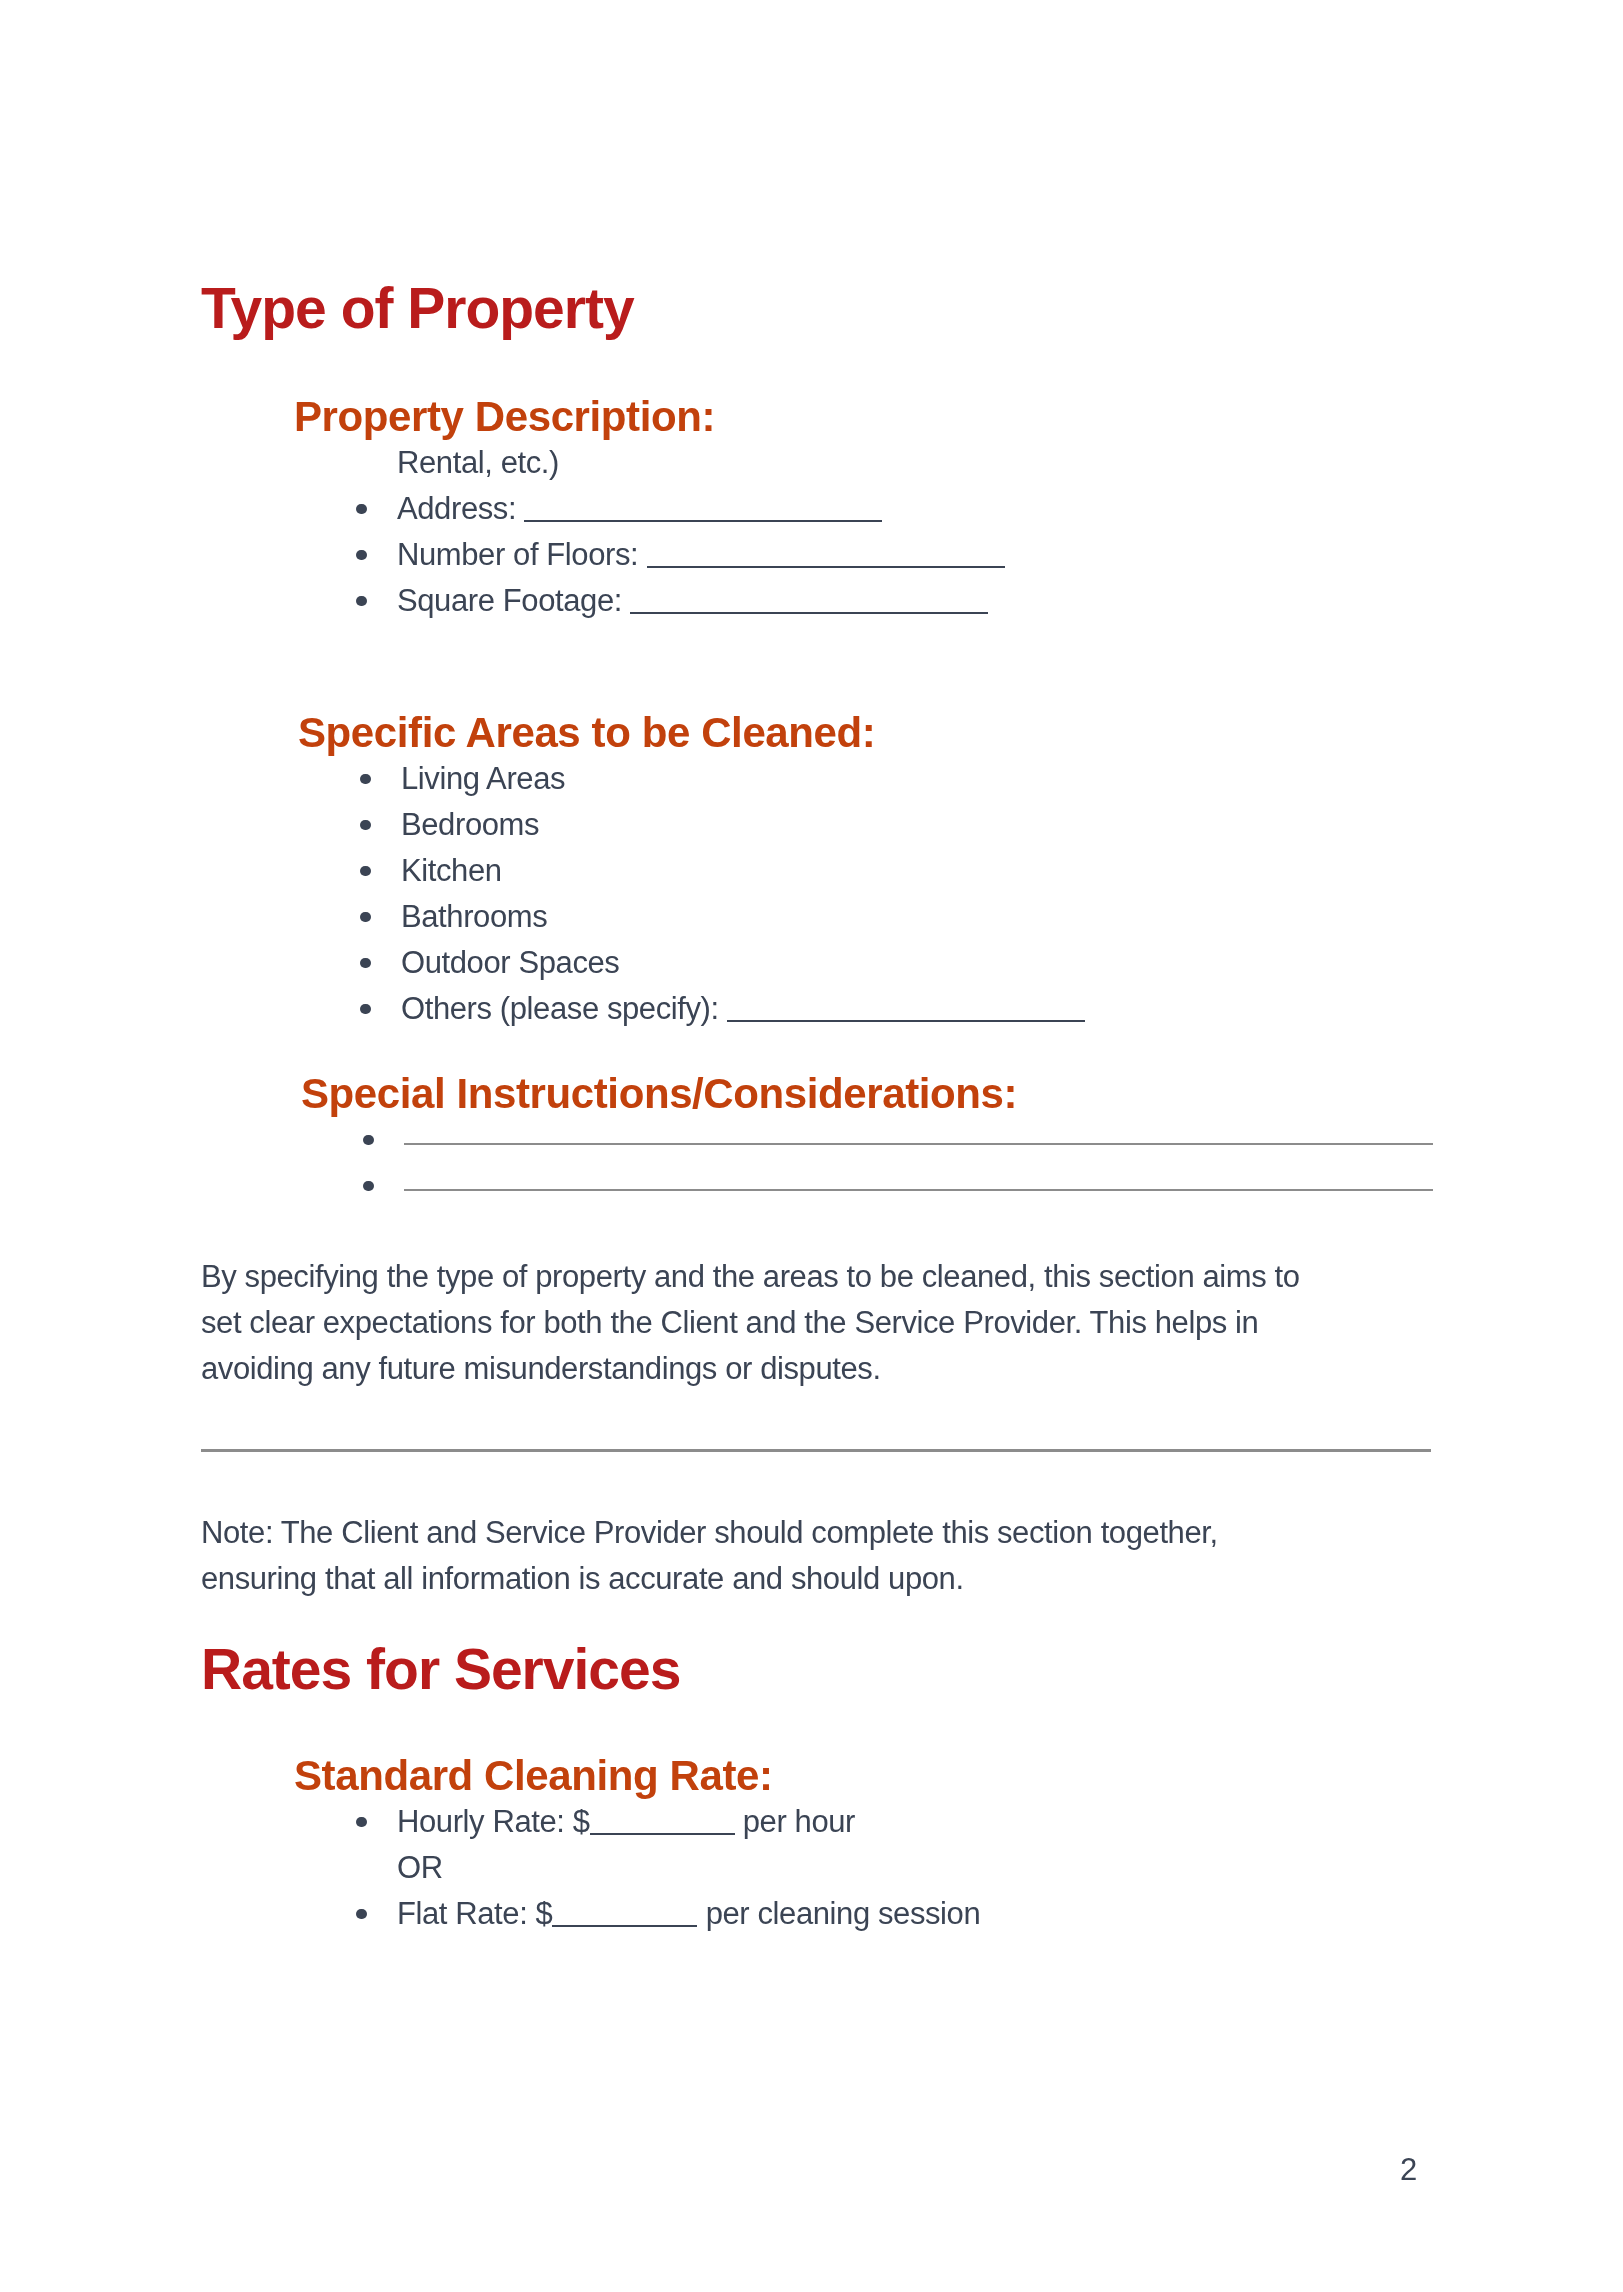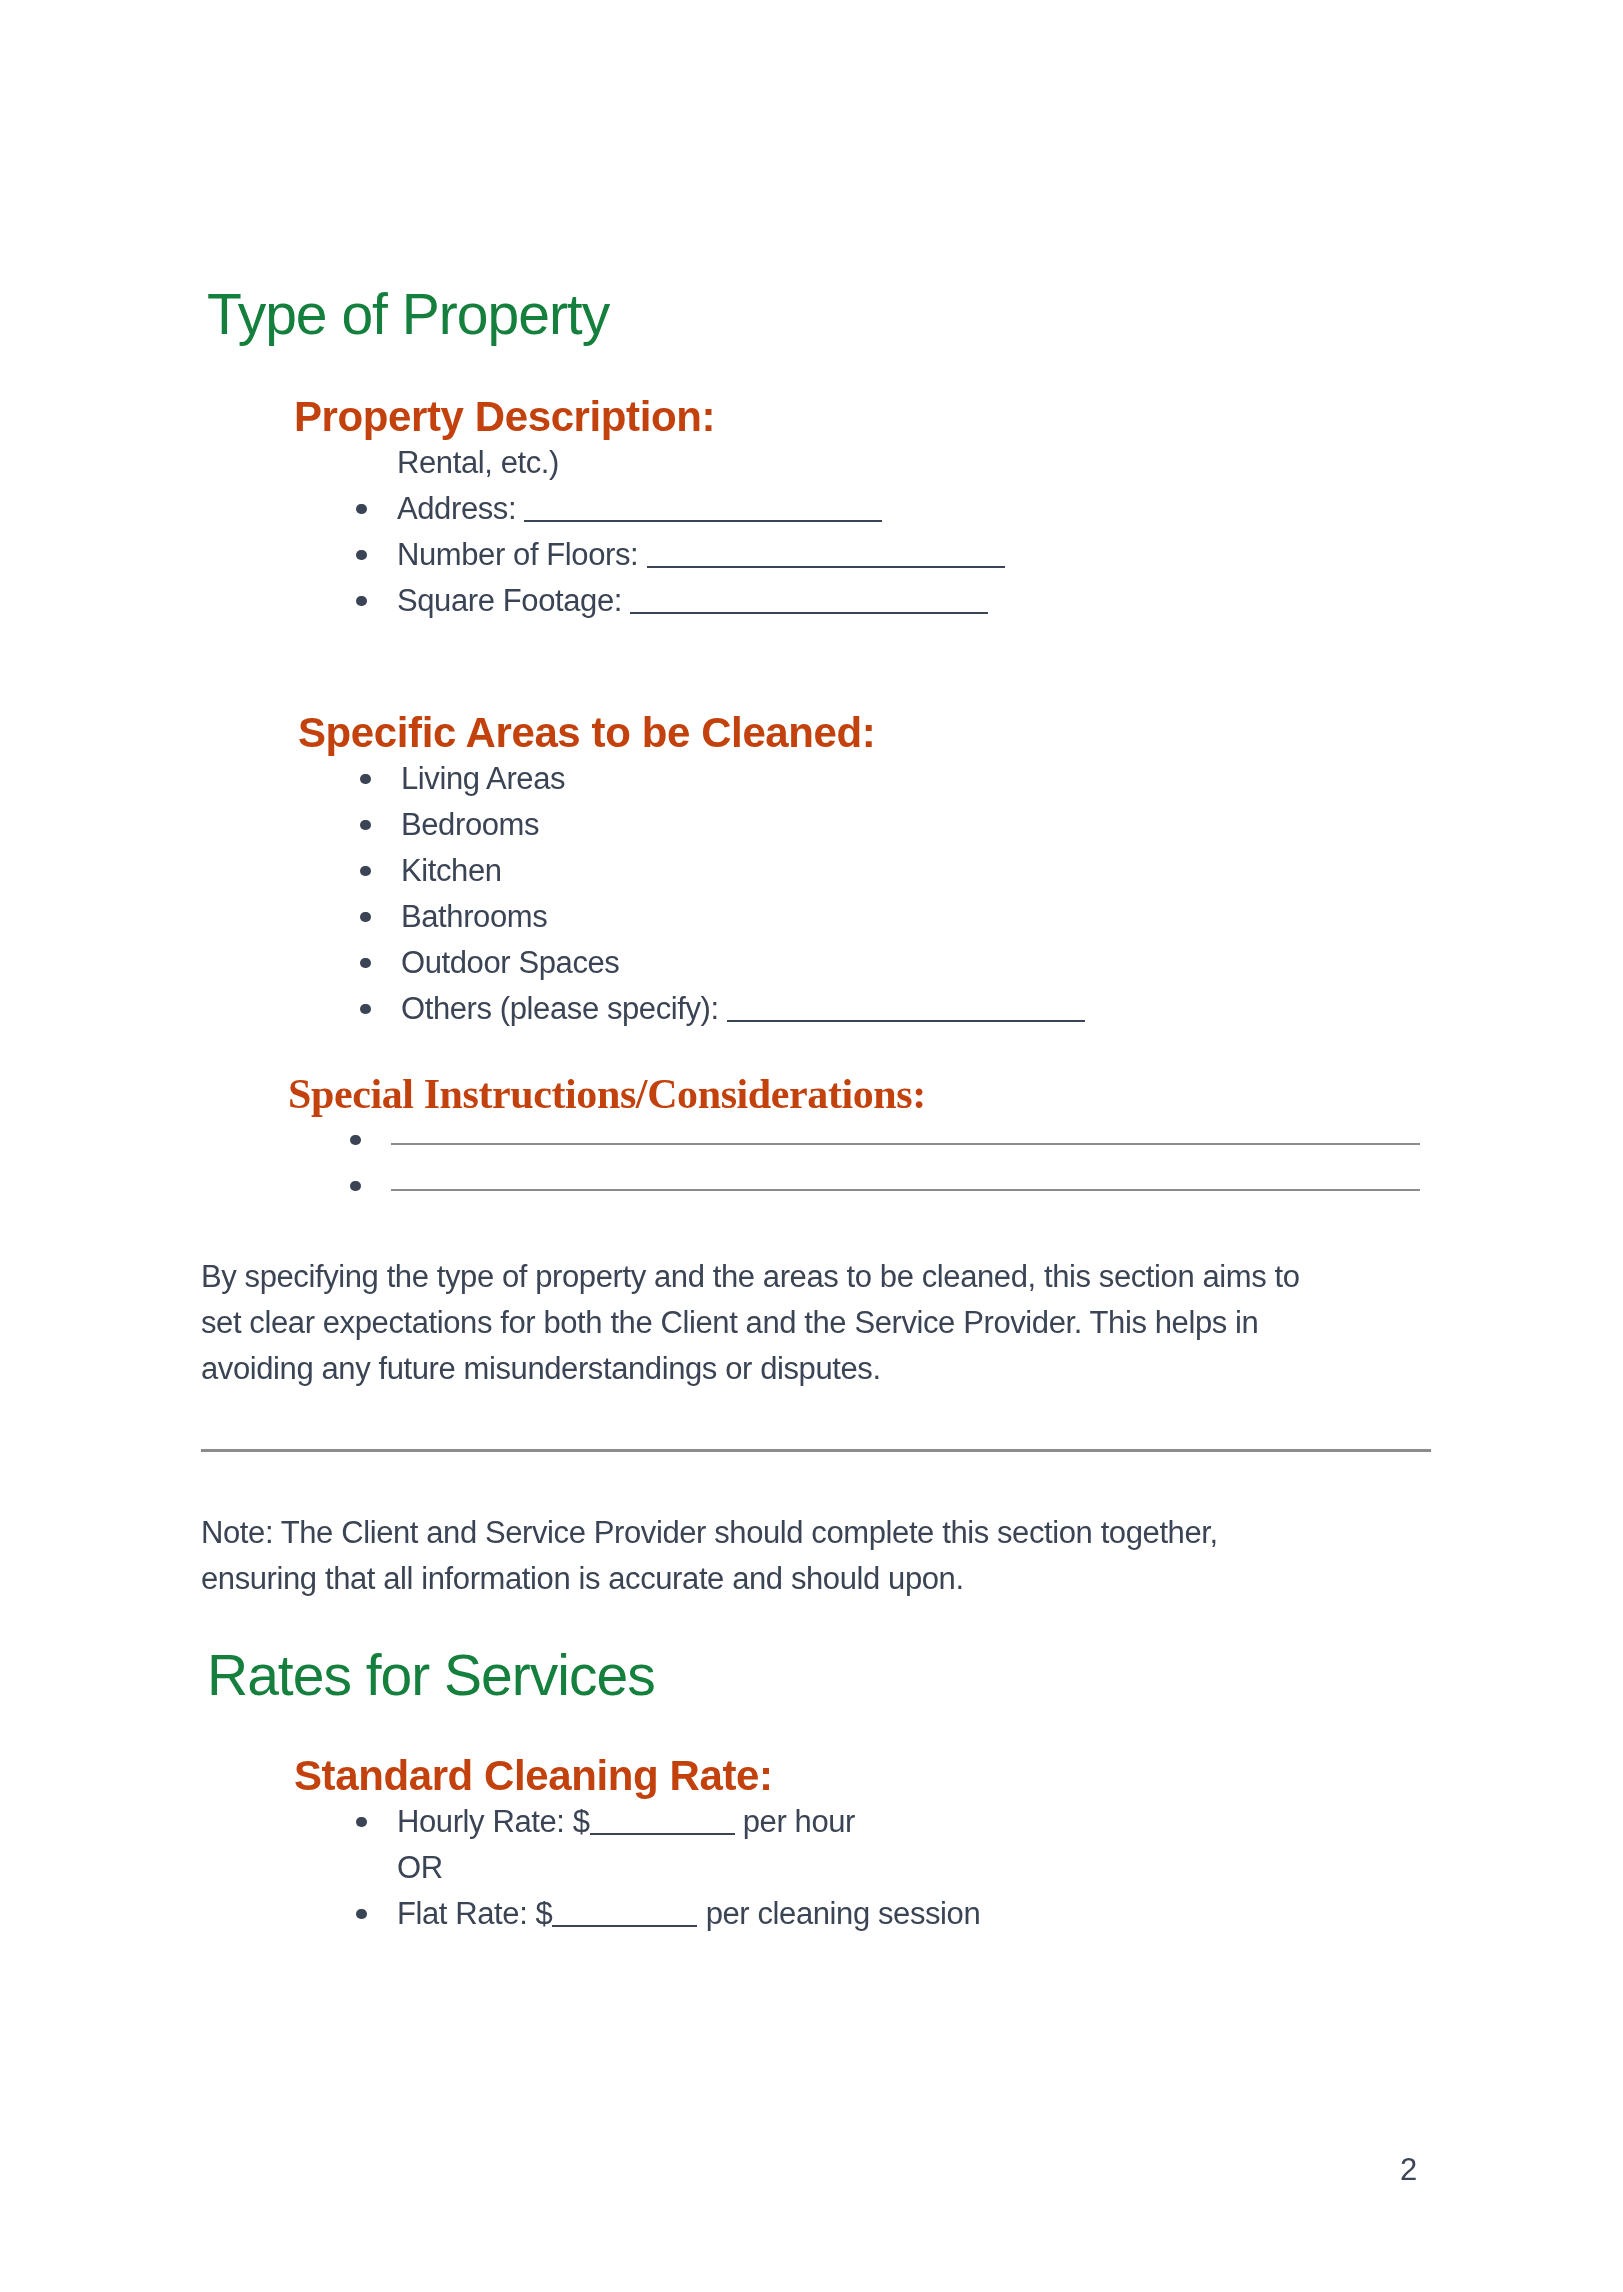--- a/index.html
+++ b/index.html
@@ -6,24 +6,24 @@
   .page {
     position:relative;
     width:1623px; height:2293px;
     background:#ffffff;
     font-family:"Liberation Sans", sans-serif;
     color:#3b4454;
     overflow:hidden;
   }
   .abs { position:absolute; }
   h1.doc-heading {
-    margin:6px;
+    margin:0;
     font-size:57px;
-    font-weight:400;
-    color:#15803d;
+    font-weight:700;
+    color:#b91c1c;
     letter-spacing:-1px;
     line-height:69px;
     white-space:nowrap;
   }
   .row {
     font-size:31px;
     letter-spacing:-0.4px;
     line-height:46px;
     white-space:nowrap;
     color:#3b4454;
@@ -122,21 +122,21 @@
     <div class="row li">
       <span class="dot"></span>
       <span>Outdoor Spaces</span>
     </div>
     <div class="row li">
       <span class="dot"></span>
       <span>Others (please specify):</span><span class="sp"> </span><span class="blank blank-long"></span>
     </div>
   </div>
 
-  <div class="abs" style="left:288px; top:1071px;font-family:Liberation Serif, serif;">
+  <div class="abs" style="left:301px; top:1071px;">
     <div class="subhead">Special Instructions/Considerations:</div>
     <div class="row li">
       <span class="dot"></span>
       <span class="fill-line"></span>
     </div>
     <div class="row li">
       <span class="dot"></span>
       <span class="fill-line"></span>
     </div>
   </div>

